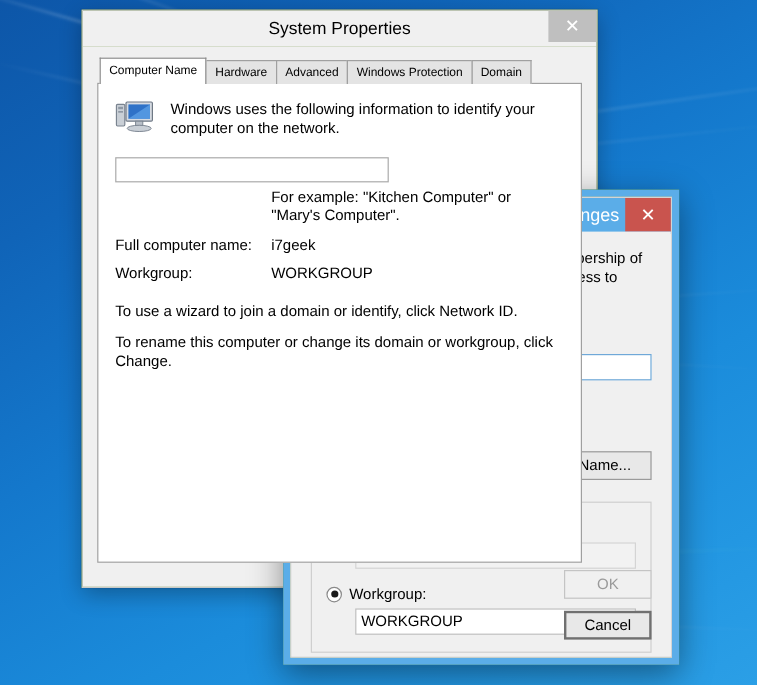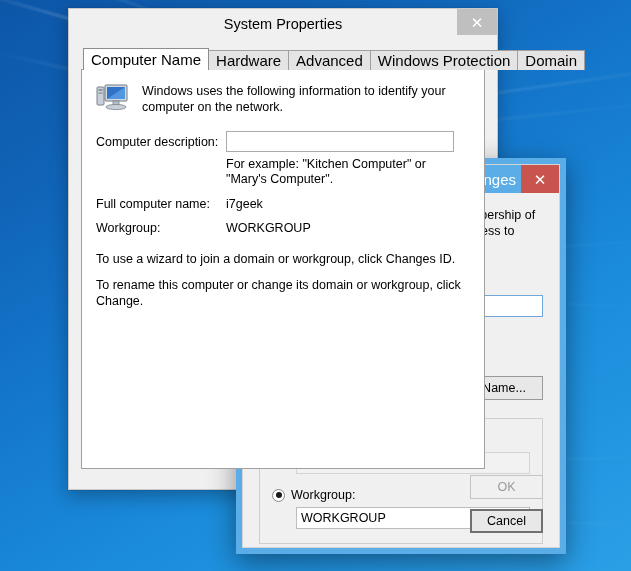--- a/index.html
+++ b/index.html
@@ -102,21 +102,21 @@
     height: 21px;
     display: flex;
     align-items: flex-end;
     margin-left: 2px;
     z-index: 3;
   }
   .tab {
     height: 20px;
     padding: 0 7px;
     line-height: 20px;
-    font-size: 15px;
+    font-size: 10px;
     color: #000;
     background: #e4e4e4;
     border: 1px solid #a0a0a0;
     border-bottom: none;
     margin-right: -1px;
     white-space: nowrap;
     cursor: default;
   }
   .tab.selected {
     background: #ffffff;
@@ -310,37 +310,36 @@
             <rect x="11" y="4" width="18" height="12" fill="#2f72c8"></rect>
             <polygon points="11,16 29,4 29,16" fill="#5fa3e8" opacity="0.75"></polygon>
             <rect x="17" y="18" width="6" height="4" fill="#b8bfc8" stroke="#7a8490" stroke-width="0.8"></rect>
             <ellipse cx="20" cy="24" rx="10" ry="2.6" fill="#c9cfd6" stroke="#7a8490" stroke-width="0.8"></ellipse>
           </svg>
         </span>
         <span class="info-text">Windows uses the following information to identify your computer on the network.</span>
       </div>
 
       <div class="field-row">
-        <span class="field-label">Computer description:</span>
         <input class="txtbox" style="width: 228px;" value="">
       </div>
 
       <div class="hint">For example: "Kitchen Computer" or "Mary's Computer".</div>
 
       <div class="kv-row">
         <span class="kv-key">Full computer name:</span>
         <span class="kv-val">i7geek</span>
       </div>
 
       <div class="kv-row">
         <span class="kv-key">Workgroup:</span>
         <span class="kv-val">WORKGROUP</span>
       </div>
 
-      <div class="para">To use a wizard to join a domain or workgroup, click Changes ID.</div>
+      <div class="para">To use a wizard to join a domain or identify, click Network ID.</div>
       <div class="para" style="margin-top:10px;">To rename this computer or change its domain or workgroup, click Change.</div>
 
     </div>
   </div>
 </div>
 
 <div class="win win-frame-active" id="cndc">
   <div id="cndc-inner">
 
     <div class="titlebar active">

